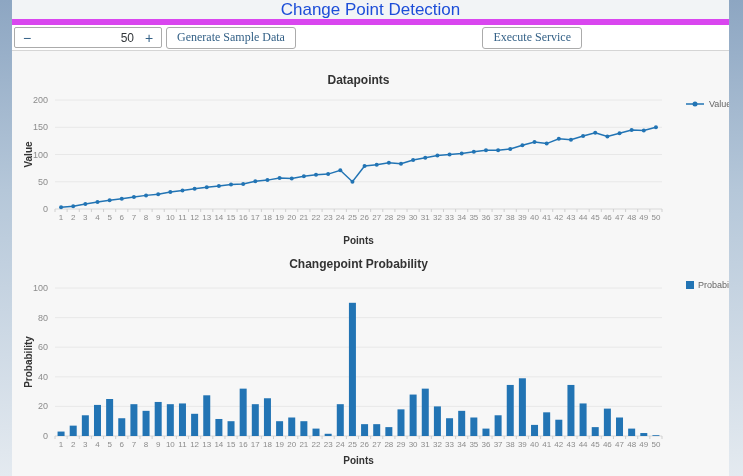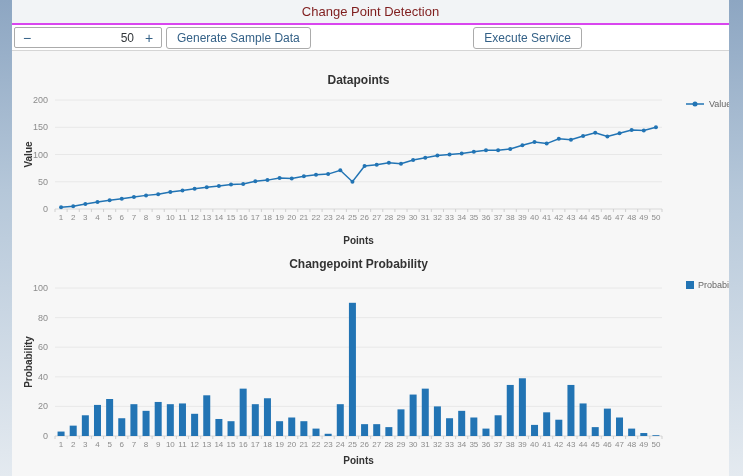--- a/index.html
+++ b/index.html
@@ -4,44 +4,44 @@
 <style>
   * { margin:0; padding:0; box-sizing:border-box; }
   html,body { width:743px; height:476px; overflow:hidden; }
   body {
     font-family:"Liberation Sans", sans-serif;
     background:linear-gradient(180deg,#8da6c2 0%,#b5c7d9 40%,#e4eaf0 100%);
     position:relative;
   }
   .shell { position:absolute; left:12px; top:0; width:717px; height:476px; background:#f7f7f7; }
   .app-header {
-    height:25px; background:#f2f4f6; border-bottom:2px solid #d946ef;
+    height:25px; background:#f2f4f6; border-bottom:6px solid #d946ef;
     display:flex; align-items:center; justify-content:center;
-    font-size:13px; color:#7f1d1d;
+    font-size:17px; color:#1d4ed8;
   }
   .toolbar {
     height:26px; background:#ffffff; border-bottom:1px solid #d5d5d5;
     display:flex; align-items:center; padding:0 2px; gap:4px;
   }
   .stepper {
     width:148px; height:21px; border:1px solid #ababab; border-radius:2px;
     background:#fff; display:flex; align-items:stretch;
   }
   .step-btn {
     width:24px; border:none; background:transparent; color:#346187;
     font-size:14px; line-height:1; cursor:pointer;
   }
   .step-input {
     flex:1; min-width:0; border:none; outline:none; text-align:right;
     font-family:"Liberation Sans", sans-serif; font-size:12px; color:#32363a;
     background:transparent; padding-right:3px;
   }
   .btn {
     height:22px; padding:0 10px; border:1px solid #ababab; border-radius:3px;
-    background:#fff; color:#346187; font-family:Liberation Sans, sans-serif;
+    background:#fff; color:#346187; font-family:Liberation Serif, serif;
     font-size:12px; cursor:pointer; white-space:nowrap;
   }
   .tb-spacer { flex:1; }
   .btn-execute { margin-right:145px;text-align:right; }
   .content { height:425px; background:#f7f7f7; padding-top:9px; }
   .content svg { display:block; }
   svg text { font-family:"Liberation Sans", sans-serif; }
 </style>
 </head>
 <body>

